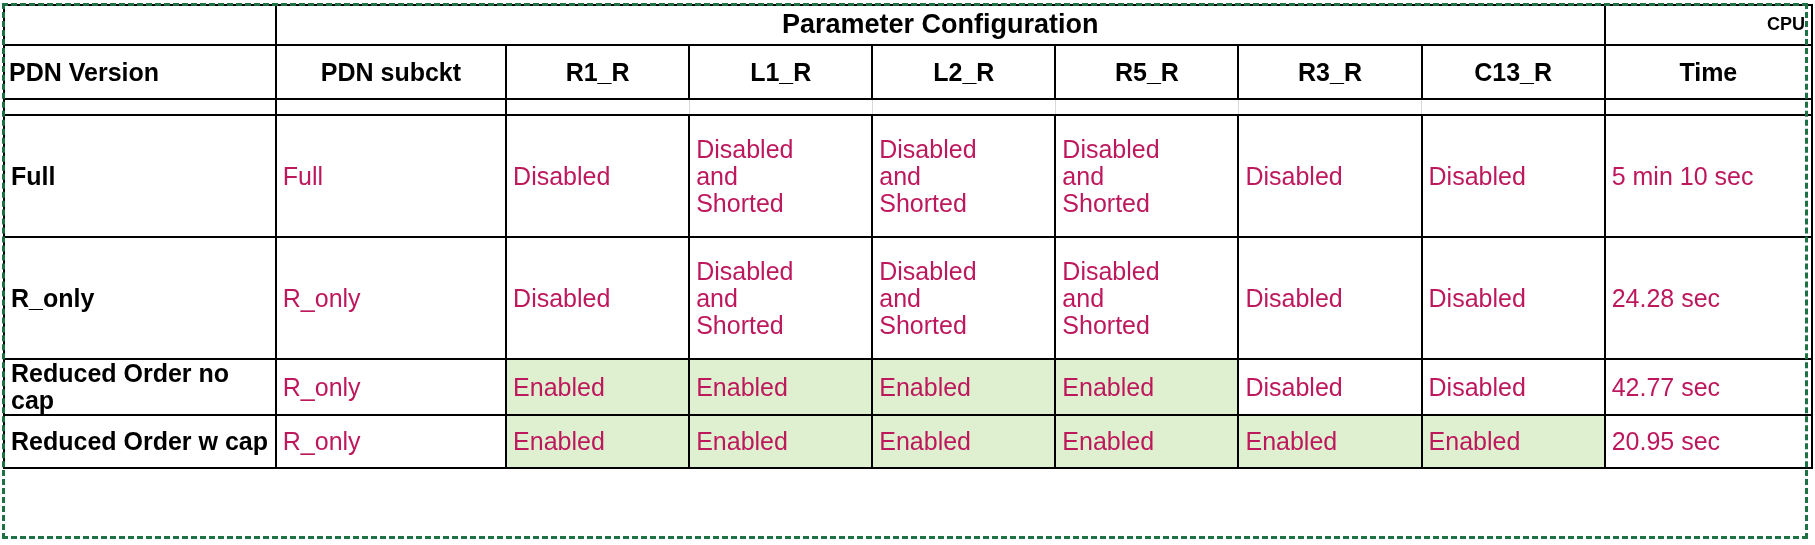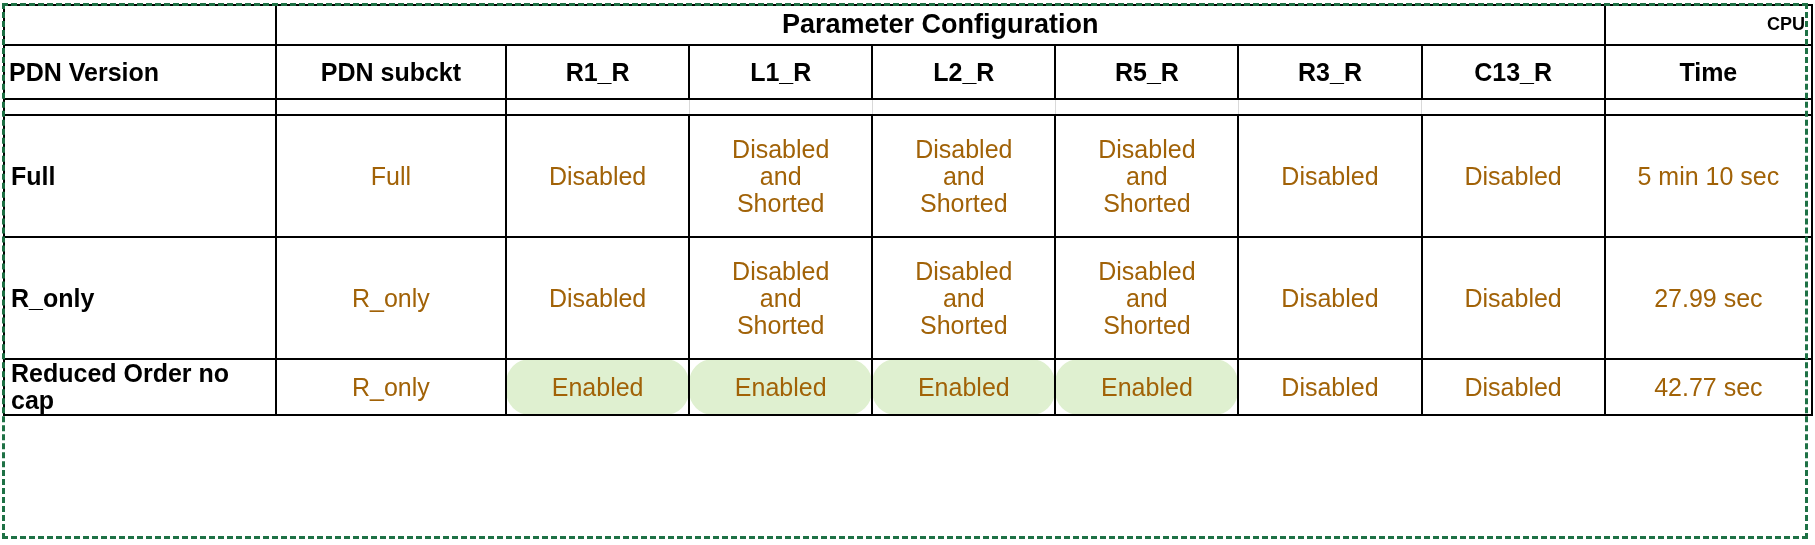--- a/index.html
+++ b/index.html
@@ -111,25 +111,23 @@
   
   .rowlabel {
     font-weight: bold;
     font-size: 25px;
     color: #000000;
     text-align: left;
     padding-left: 4px;
     line-height: 1.12;
   }
   .val {
-    text-align: center;
     font-size: 25px;
-    color: #a16207;
+    color: #be185d;
     font-weight: normal;
-    border-radius: 24px;
   }
   .val .b {
     font-weight: normal;
     display: block;
   }
   .val .ln { display: block; }
   .hl { background: #dff0d0; }
 
   .r-tall  { height: 122px; }
   .r-short { height: 53px; }
@@ -235,34 +233,48 @@
         <span class="ln">Disabled</span>
         <span class="ln">and</span>
         <span class="b">Shorted</span>
       </td>
       <td class="val">
         <span class="ln">Disabled</span>
       </td>
       <td class="val">
         <span class="ln">Disabled</span>
       </td>
-      <td class="val">27.99 sec</td>
+      <td class="val">24.28 sec</td>
     </tr>
 
     <tr class="r-short">
       <td class="rowlabel">
         <span class="ln">Reduced Order</span>
         <span class="ln">no cap</span>
       </td>
       <td class="val">R_only</td>
       <td class="val hl">Enabled</td>
       <td class="val hl">Enabled</td>
       <td class="val hl">Enabled</td>
       <td class="val hl">Enabled</td>
       <td class="val">Disabled</td>
       <td class="val">Disabled</td>
       <td class="val">42.77 sec</td>
     </tr>
 
+    <tr class="r-short">
+      <td class="rowlabel">
+        <span class="ln">Reduced Order</span>
+        <span class="ln">w cap</span>
+      </td>
+      <td class="val">R_only</td>
+      <td class="val hl">Enabled</td>
+      <td class="val hl">Enabled</td>
+      <td class="val hl">Enabled</td>
+      <td class="val hl">Enabled</td>
+      <td class="val hl">Enabled</td>
+      <td class="val hl">Enabled</td>
+      <td class="val">20.95 sec</td>
+    </tr>
 
   </tbody>
     </table>
 </div>
 
 </body></html>

